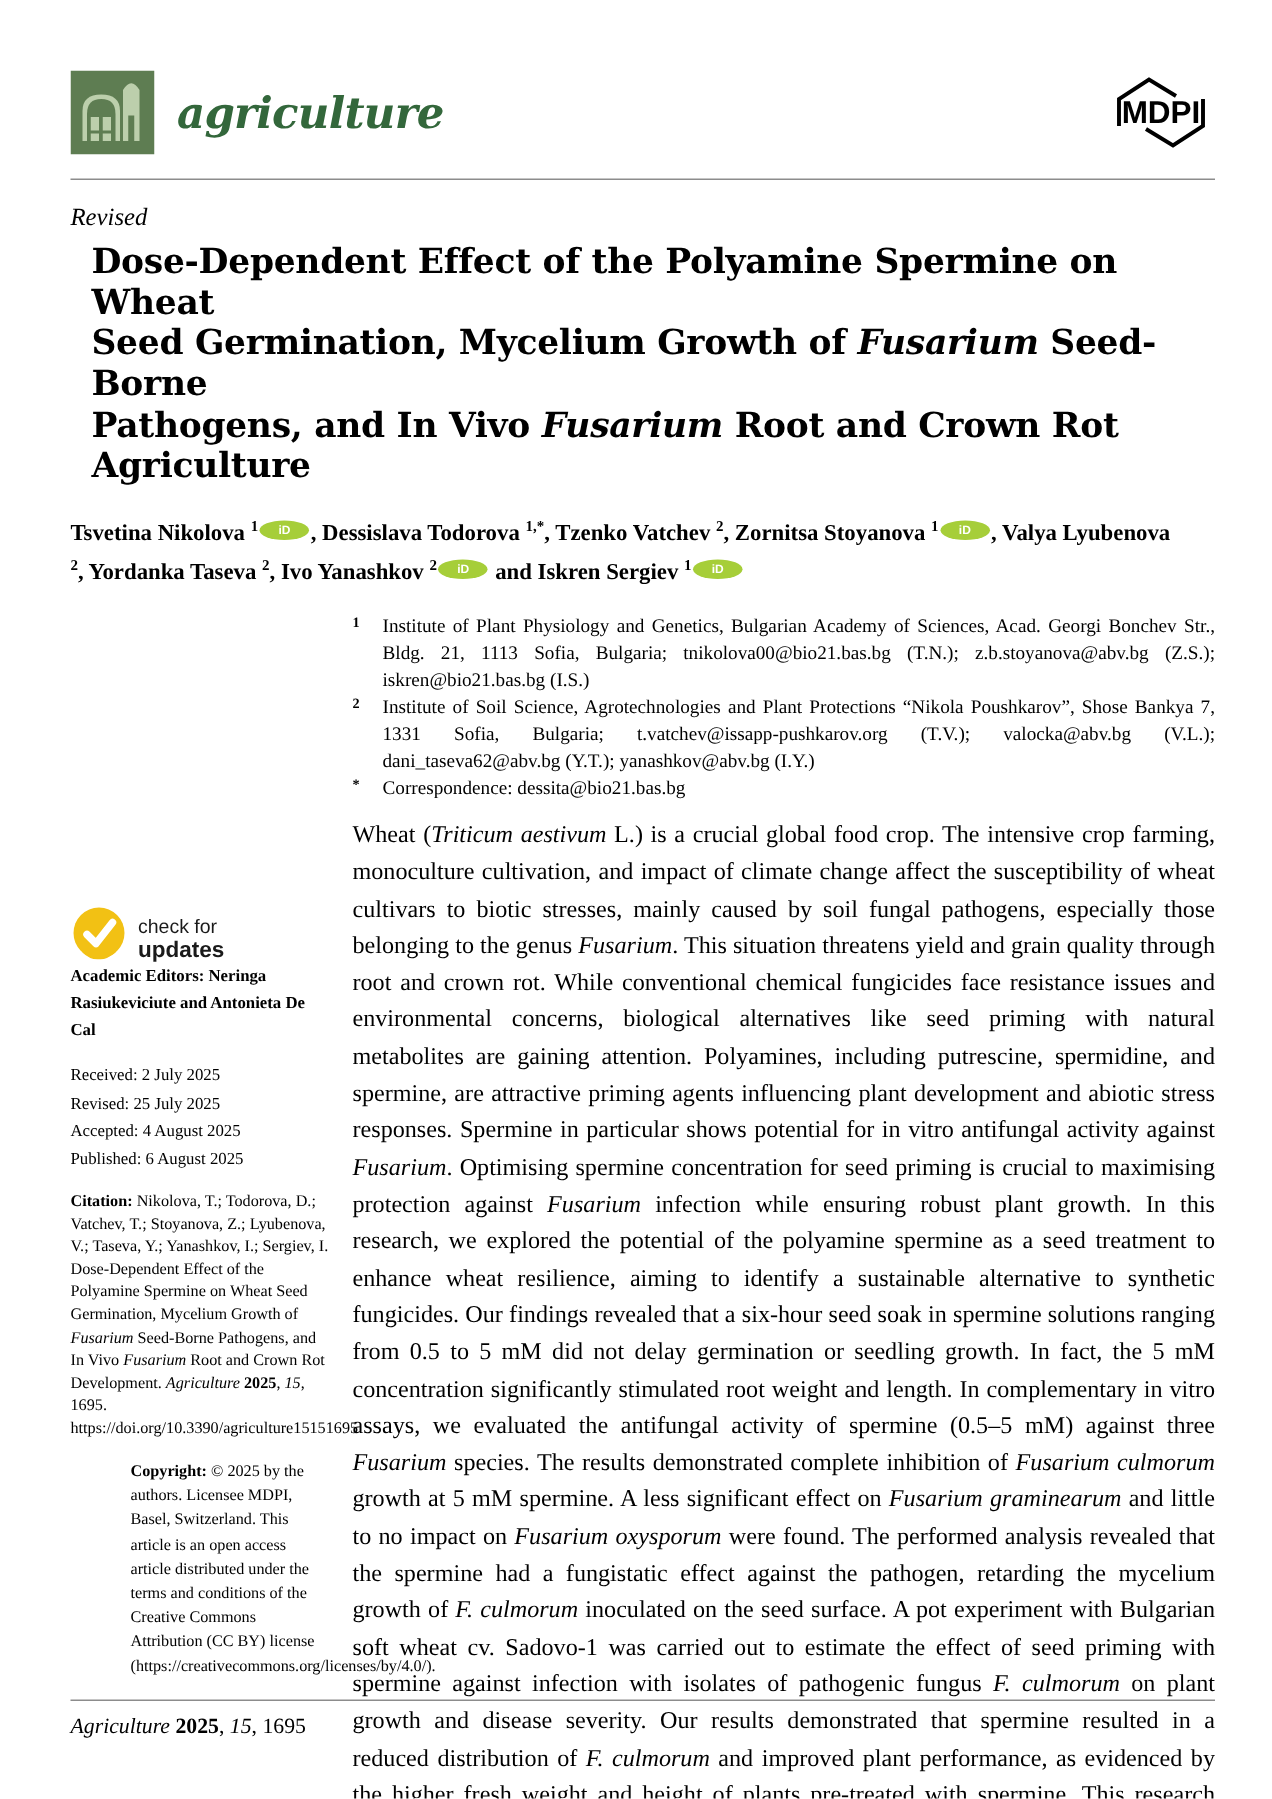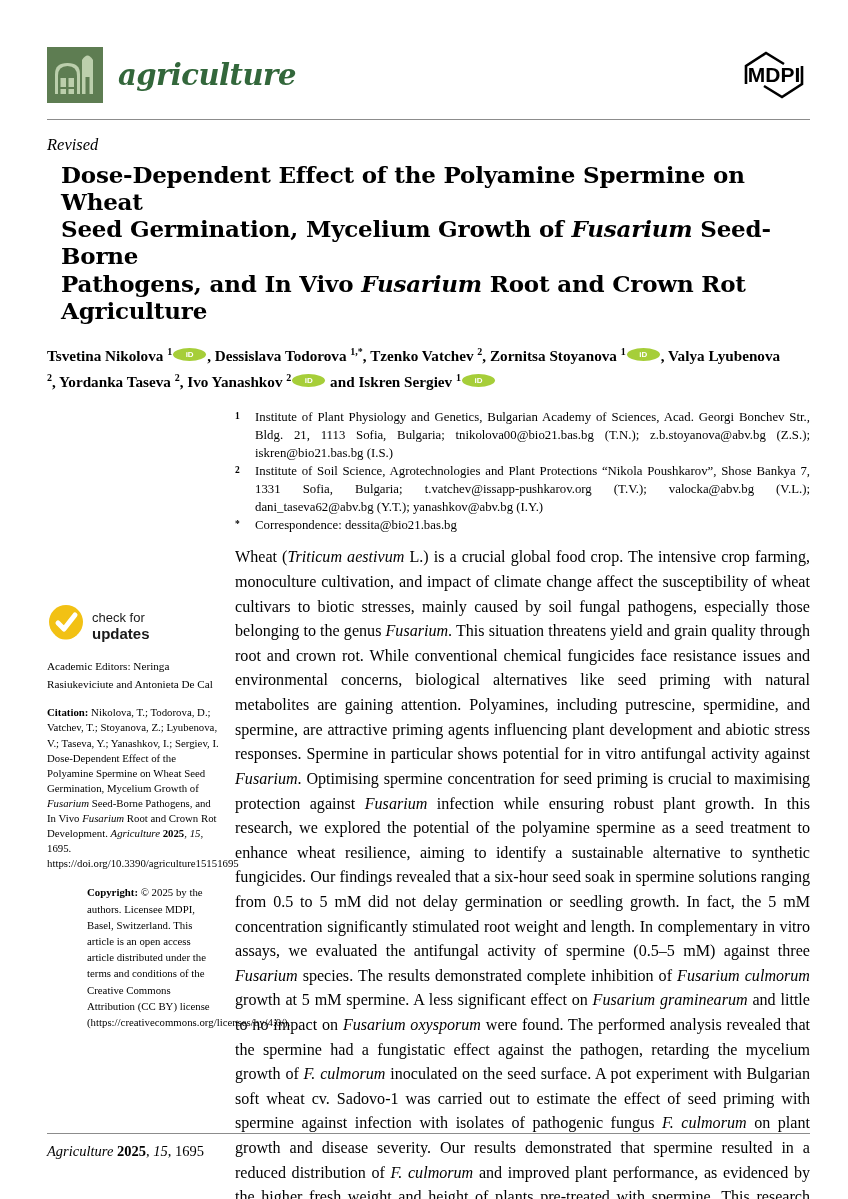--- a/index.html
+++ b/index.html
@@ -59,21 +59,21 @@
     margin-top: 11px; font-size: 16.1px; line-height: 1.53; text-align: justify;
   }
 
   
   .sidebar { position: absolute; left: 47px; top: 604px; width: 172px; }
   .crossmark-badge { display: flex; align-items: flex-end; gap: 7px; cursor: pointer; }
   .crossmark-text { font-family: "Liberation Sans", sans-serif; color: #1a1a1a; line-height: 1.1; }
   .crossmark-text .l1 { font-size: 13px; }
   .crossmark-text .l2 { font-size: 15px; font-weight: bold; }
   .sb-block { font-size: 11.2px; }
-  .sb-editors { margin-top: 15px; line-height: 1.62; }
+  .sb-editors { line-height: 1.62; font-weight: bold; }
   .sb-dates { margin-top: 12px; line-height: 1.64; }
   .sb-citation { margin-top: 12px; font-size: 10.8px; line-height: 1.4; }
   .sb-copyright { margin-top: 13px; font-size: 10.8px; line-height: 1.5; margin-left: 40px; }
 
   
   .footer { position: absolute; left: 47px; right: 38px; top: 1133px; }
   .footer-rule { border: none; border-top: 1.6px solid #8c8c8c; }
   .footer-row { display: flex; justify-content: space-between; margin-top: 9px; font-size: 14.5px; }
 </style>
 </head>
@@ -143,20 +143,26 @@
         <path d="M11 19 L17 25 L28 11" fill="none" stroke="#fff" stroke-width="5" stroke-linecap="round" stroke-linejoin="round"></path>
       </svg>
       <div class="crossmark-text">
         <div class="l1">check for</div>
         <div class="l2">updates</div>
       </div>
     </div>
 
     <div class="sb-block sb-editors">Academic Editors: Neringa Rasiukeviciute and Antonieta De Cal</div>
 
+    <div class="sb-block sb-dates">
+      <div>Received: 2 July 2025</div>
+      <div>Revised: 25 July 2025</div>
+      <div>Accepted: 4 August 2025</div>
+      <div>Published: 6 August 2025</div>
+    </div>
 
     <div class="sb-citation"><span style="font-weight: bold;">Citation: </span><span>Nikolova, T.; Todorova, D.; Vatchev, T.; Stoyanova, Z.; Lyubenova, V.; Taseva, Y.; Yanashkov, I.; Sergiev, I. Dose-Dependent Effect of the Polyamine Spermine on Wheat Seed Germination, Mycelium Growth of </span><span style="font-style: italic;">Fusarium</span><span> Seed-Borne Pathogens, and In Vivo </span><span style="font-style: italic;">Fusarium</span><span> Root and Crown Rot Development. </span><span style="font-style: italic;">Agriculture</span><span> </span><span style="font-weight: bold;">2025</span><span>, </span><span style="font-style: italic;">15</span><span>, 1695. https://doi.org/10.3390/agriculture15151695</span></div>
 
     <div class="sb-copyright"><span style="font-weight: bold;">Copyright: </span><span>© 2025 by the authors. Licensee MDPI, Basel, Switzerland. This article is an open access article distributed under the terms and conditions of the Creative Commons Attribution (CC BY) license (https://creativecommons.org/licenses/by/4.0/).</span></div>
   </div>
 
   <div class="footer">
     <hr class="footer-rule">
     <div class="footer-row">
       <span><span style="font-style: italic;">Agriculture</span><span> </span><span style="font-weight: bold;">2025</span><span>, </span><span style="font-style: italic;">15</span><span>, 1695</span></span>

